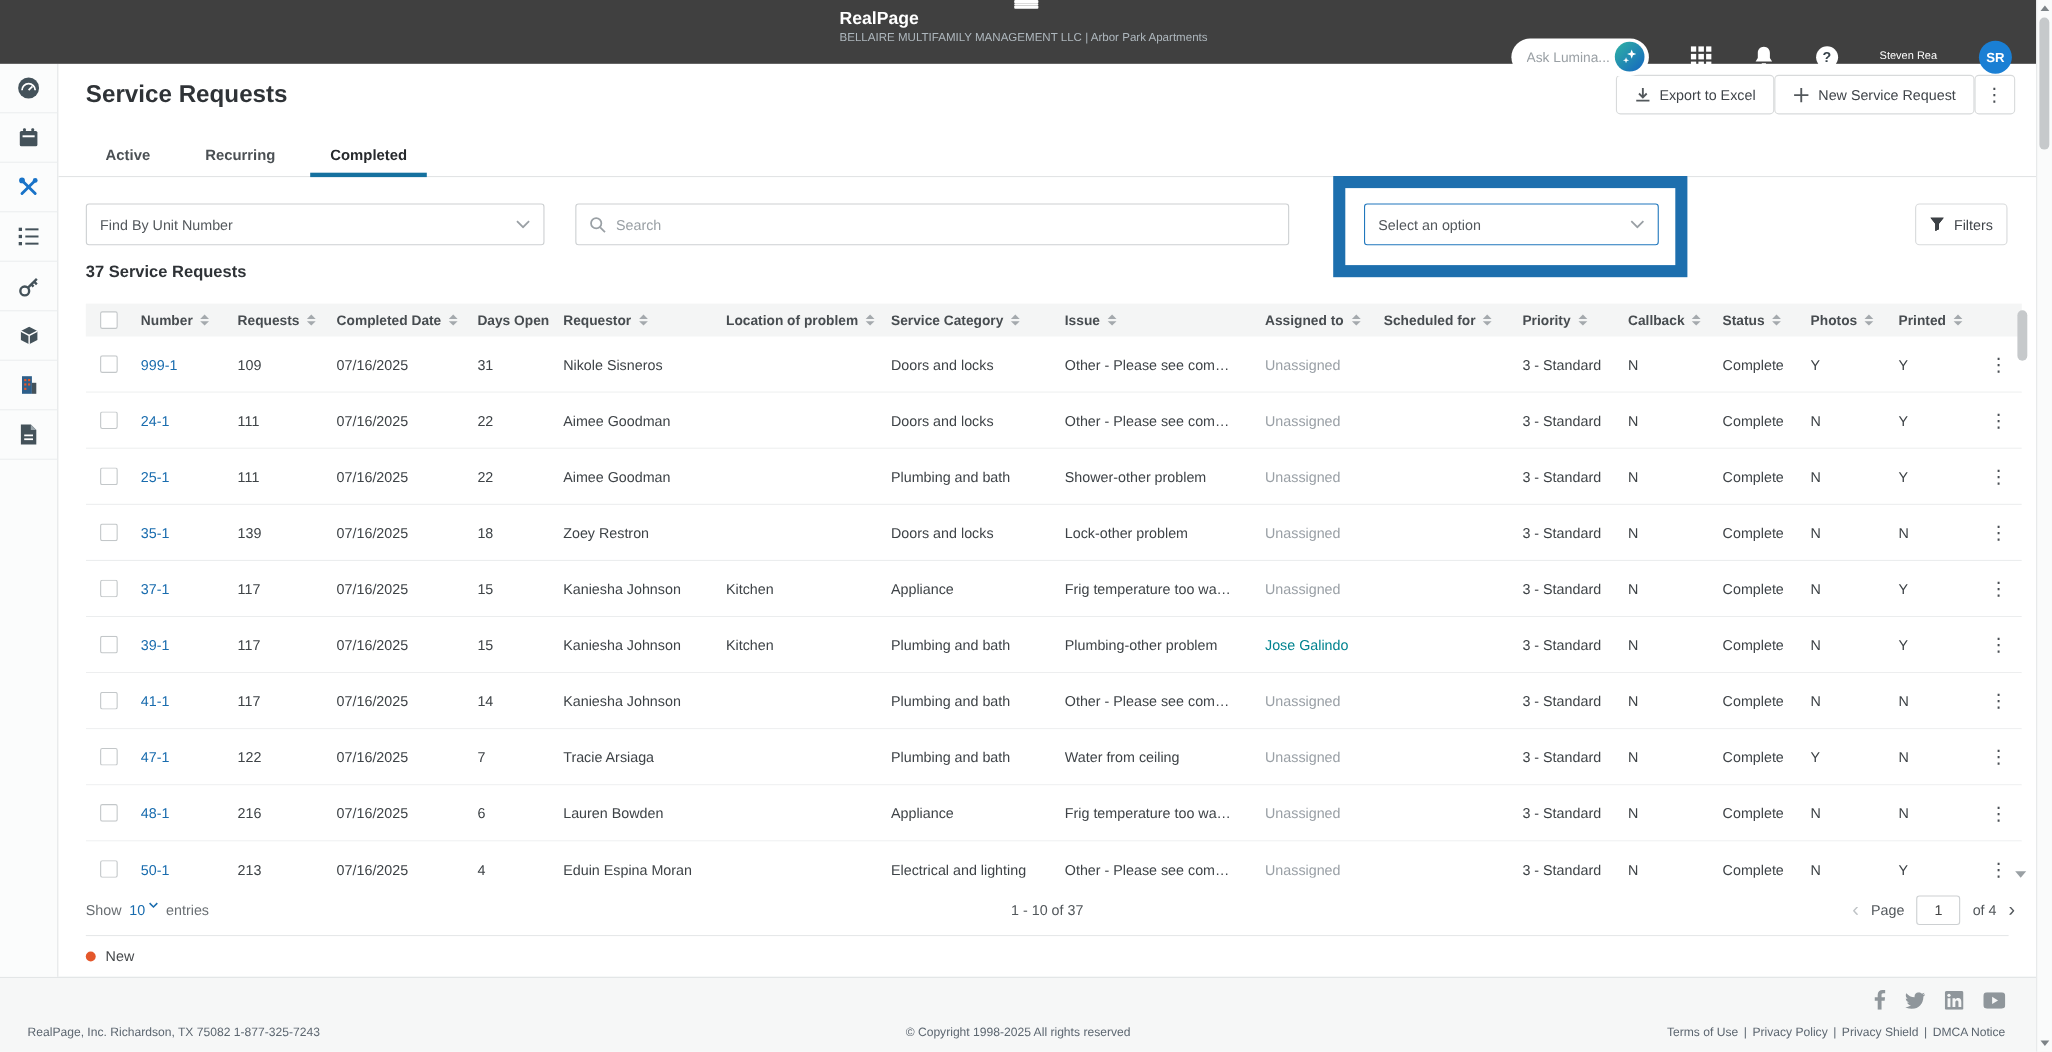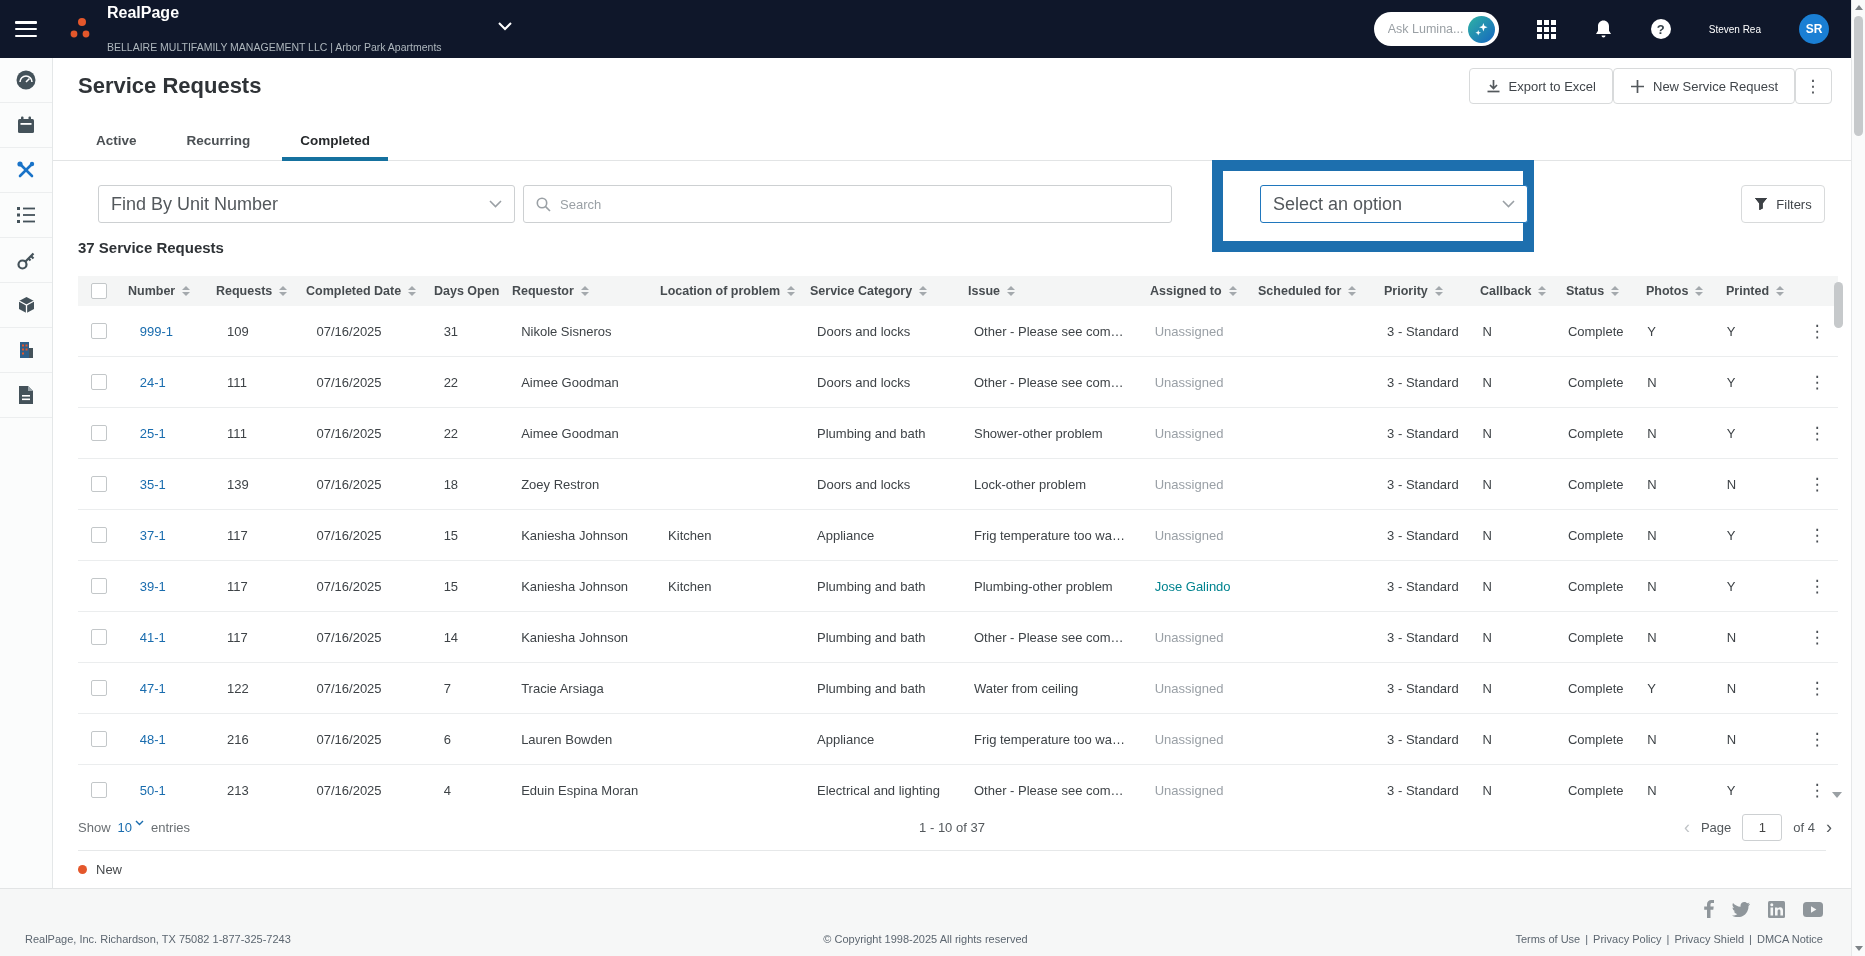--- a/index.html
+++ b/index.html
@@ -1,24 +1,24 @@
 <!DOCTYPE html>
 <html><head>
 <meta charset="utf-8">
 <style>
   *{margin:0;padding:0;box-sizing:border-box;}
   html,body{width:1865px;height:956px;overflow:hidden;font-family:"Liberation Sans",sans-serif;background:#f6f7f7;}
   
-  .topbar{position:absolute;left:0;top:0;width:1851px;height:58px;background:#0f172a;display:flex;align-items:center;z-index:30;}
+  .topbar{position:absolute;left:0;top:0;width:1851px;height:58px;background:#404040;display:flex;align-items:center;z-index:30;flex-direction:column;}
   .hamburger{width:22px;height:16px;margin-left:15px;display:flex;flex-direction:column;justify-content:space-between;cursor:pointer;}
   .hamburger i{display:block;height:2.5px;background:#fff;border-radius:1px;}
   .logo-dots{margin-left:28px;width:32px;height:28px;}
   .brand{margin-left:10px;line-height:1.25;}
   .brand .app{color:#fff;font-size:16px;font-weight:bold;}
-  .brand .sub{color:#aeb7bd;font-size:10.5px;margin-top:18px;}
+  .brand .sub{color:#aeb7bd;font-size:10.5px;margin-top:0;}
   .prop-chevron{margin-left:56px;margin-top:-6px;}
   .topbar-right{margin-left:auto;display:flex;align-items:center;gap:38px;margin-right:22px;}
   .lumina{width:125px;height:34px;background:#fff;border-radius:17px;display:flex;align-items:center;padding:0 4px 0 14px;}
   .lumina input{border:none;outline:none;width:78px;font-size:12.5px;color:#555;background:transparent;font-family:"Liberation Sans",sans-serif;}
   .lumina input::placeholder{color:#9aa0a5;}
   .lumina-orb{width:27px;height:27px;border-radius:50%;background:linear-gradient(135deg,#2fb3a4,#1565c0);margin-left:auto;display:flex;align-items:center;justify-content:center;color:#fff;font-size:13px;}
   .top-ico{color:#fff;display:flex;align-items:center;cursor:pointer;}
   .help-disc{width:20px;height:20px;border-radius:50%;background:#fff;color:#36424a;font-size:13px;font-weight:bold;display:flex;align-items:center;justify-content:center;}
   .username{color:#fff;font-size:10px;}
   .avatar{width:30px;height:30px;border-radius:50%;background:#1a7fd4;color:#fff;font-size:12px;font-weight:bold;display:flex;align-items:center;justify-content:center;cursor:pointer;}
@@ -32,41 +32,41 @@
   .title-actions{margin-left:auto;display:flex;gap:0;}
   .btn{height:36px;background:#fff;border:1px solid #d8dadb;border-radius:4px;font-size:13px;color:#40454a;display:flex;align-items:center;gap:8px;padding:0 16px;cursor:pointer;font-family:"Liberation Sans",sans-serif;}
   .btn.icon-only{width:37px;padding:0;justify-content:center;font-size:17px;color:#4a4f54;letter-spacing:1px;}
   .tabs{position:absolute;left:0;top:62px;width:100%;height:41px;border-bottom:1px solid #e2e4e5;padding-left:25px;display:flex;gap:14px;}
   .tab{border:none;background:transparent;font-size:13.5px;font-weight:bold;color:#4b5054;padding:0 18px;cursor:pointer;position:relative;font-family:"Liberation Sans",sans-serif;}
   .tab.active{color:#26292c;}
   .tab.active::after{content:"";position:absolute;left:0;right:0;bottom:-1px;height:4px;background:#15719f;}
   
   .annotation-box{position:absolute;left:1159px;top:102px;width:322px;height:92px;border:11px solid #1d6fae;background:#fff;z-index:1;}
   .filter-row{position:absolute;left:0;top:127px;width:100%;height:38px;z-index:2;}
-  .select{position:absolute;height:38px;border:1px solid #cdd0d2;border-radius:3px;background:#fff;display:flex;align-items:center;padding:0 12px;font-size:18px;color:#53585c;cursor:pointer;margin-left:20px;}
+  .select{position:absolute;height:38px;border:1px solid #cdd0d2;border-radius:3px;background:#fff;display:flex;align-items:center;padding:0 12px;font-size:13px;color:#53585c;cursor:pointer;}
   .select .chev{margin-left:auto;}
   .sel-find{left:25px;width:417px;}
   .sel-option{left:1187px;width:268px;border:1px solid #2077bd;}
   .search-box{position:absolute;left:470px;width:649px;height:38px;border:1px solid #cdd0d2;border-radius:3px;background:#fff;display:flex;align-items:center;padding:0 12px;gap:9px;}
   .search-box input{border:none;outline:none;flex:1;font-size:13px;color:#444;font-family:"Liberation Sans",sans-serif;}
   .search-box input::placeholder{color:#9aa0a5;}
   .btn-filters{position:absolute;left:1688px;width:84px;height:38px;justify-content:center;padding:0;}
   .count{position:absolute;left:25px;top:181px;font-size:15px;font-weight:bold;color:#2e3236;}
   
   .table{position:absolute;left:25px;top:218px;width:1760px;}
   .thead{display:flex;align-items:center;height:30px;background:#f4f5f5;}
   .th{display:flex;align-items:center;font-size:12.5px;font-weight:bold;color:#474c50;padding-left:8px;cursor:pointer;}
   .sort{display:inline-flex;flex-direction:column;gap:2px;margin-left:7px;}
   .sort i{display:block;width:0;height:0;border-left:4px solid transparent;border-right:4px solid transparent;}
   .sort .su{border-bottom:4px solid #a4a9ad;}
   .sort .sd{border-top:4px solid #a4a9ad;}
   .tbody{height:500px;overflow:hidden;}
   .tr{display:flex;align-items:center;height:51px;border-bottom:1px solid #ebedee;background:#fff;}
   .td{font-size:13px;color:#3e4347;padding-left:8px;white-space:nowrap;overflow:hidden;text-overflow:ellipsis;}
-  .td.link{color:#196cae;cursor:pointer;margin-left:12px;}
+  .td.link{color:#196cae;cursor:pointer;}
   .td.teal{color:#00838f;cursor:pointer;}
   .td.muted{color:#9aa0a6;}
   .ccb{display:flex;justify-content:center;padding:0;}
   .cb{width:16px;height:16px;border:1.5px solid #c3c7c9;border-radius:2px;background:#fff;cursor:pointer;}
   .ckebab{display:flex;justify-content:center;padding:0;font-size:17px;color:#4a4f54;cursor:pointer;letter-spacing:0;}
   .c0{width:42px}.c1{width:88px}.c2{width:90px}.c3{width:128px}.c4{width:78px}.c5{width:148px}.c6{width:150px}.c7{width:158px}.c8{width:182px}.c9{width:108px}.c10{width:126px}.c11{width:96px}.c12{width:86px}.c13{width:80px}.c14{width:80px}.c15{width:78px}.c16{width:42px}
   .tbl-scroll-thumb{position:absolute;right:8px;top:224px;width:9px;height:46px;border-radius:5px;background:#c6c9cb;z-index:5;}
   .tbl-scroll-down{position:absolute;right:9px;top:734px;width:0;height:0;border-left:5px solid transparent;border-right:5px solid transparent;border-top:6px solid #9aa0a4;z-index:5;}
   
   .bottom-controls{position:absolute;left:0;top:748px;width:100%;height:42px;display:flex;align-items:center;padding:0 19px 0 25px;font-size:13px;color:#6a6f73;}

